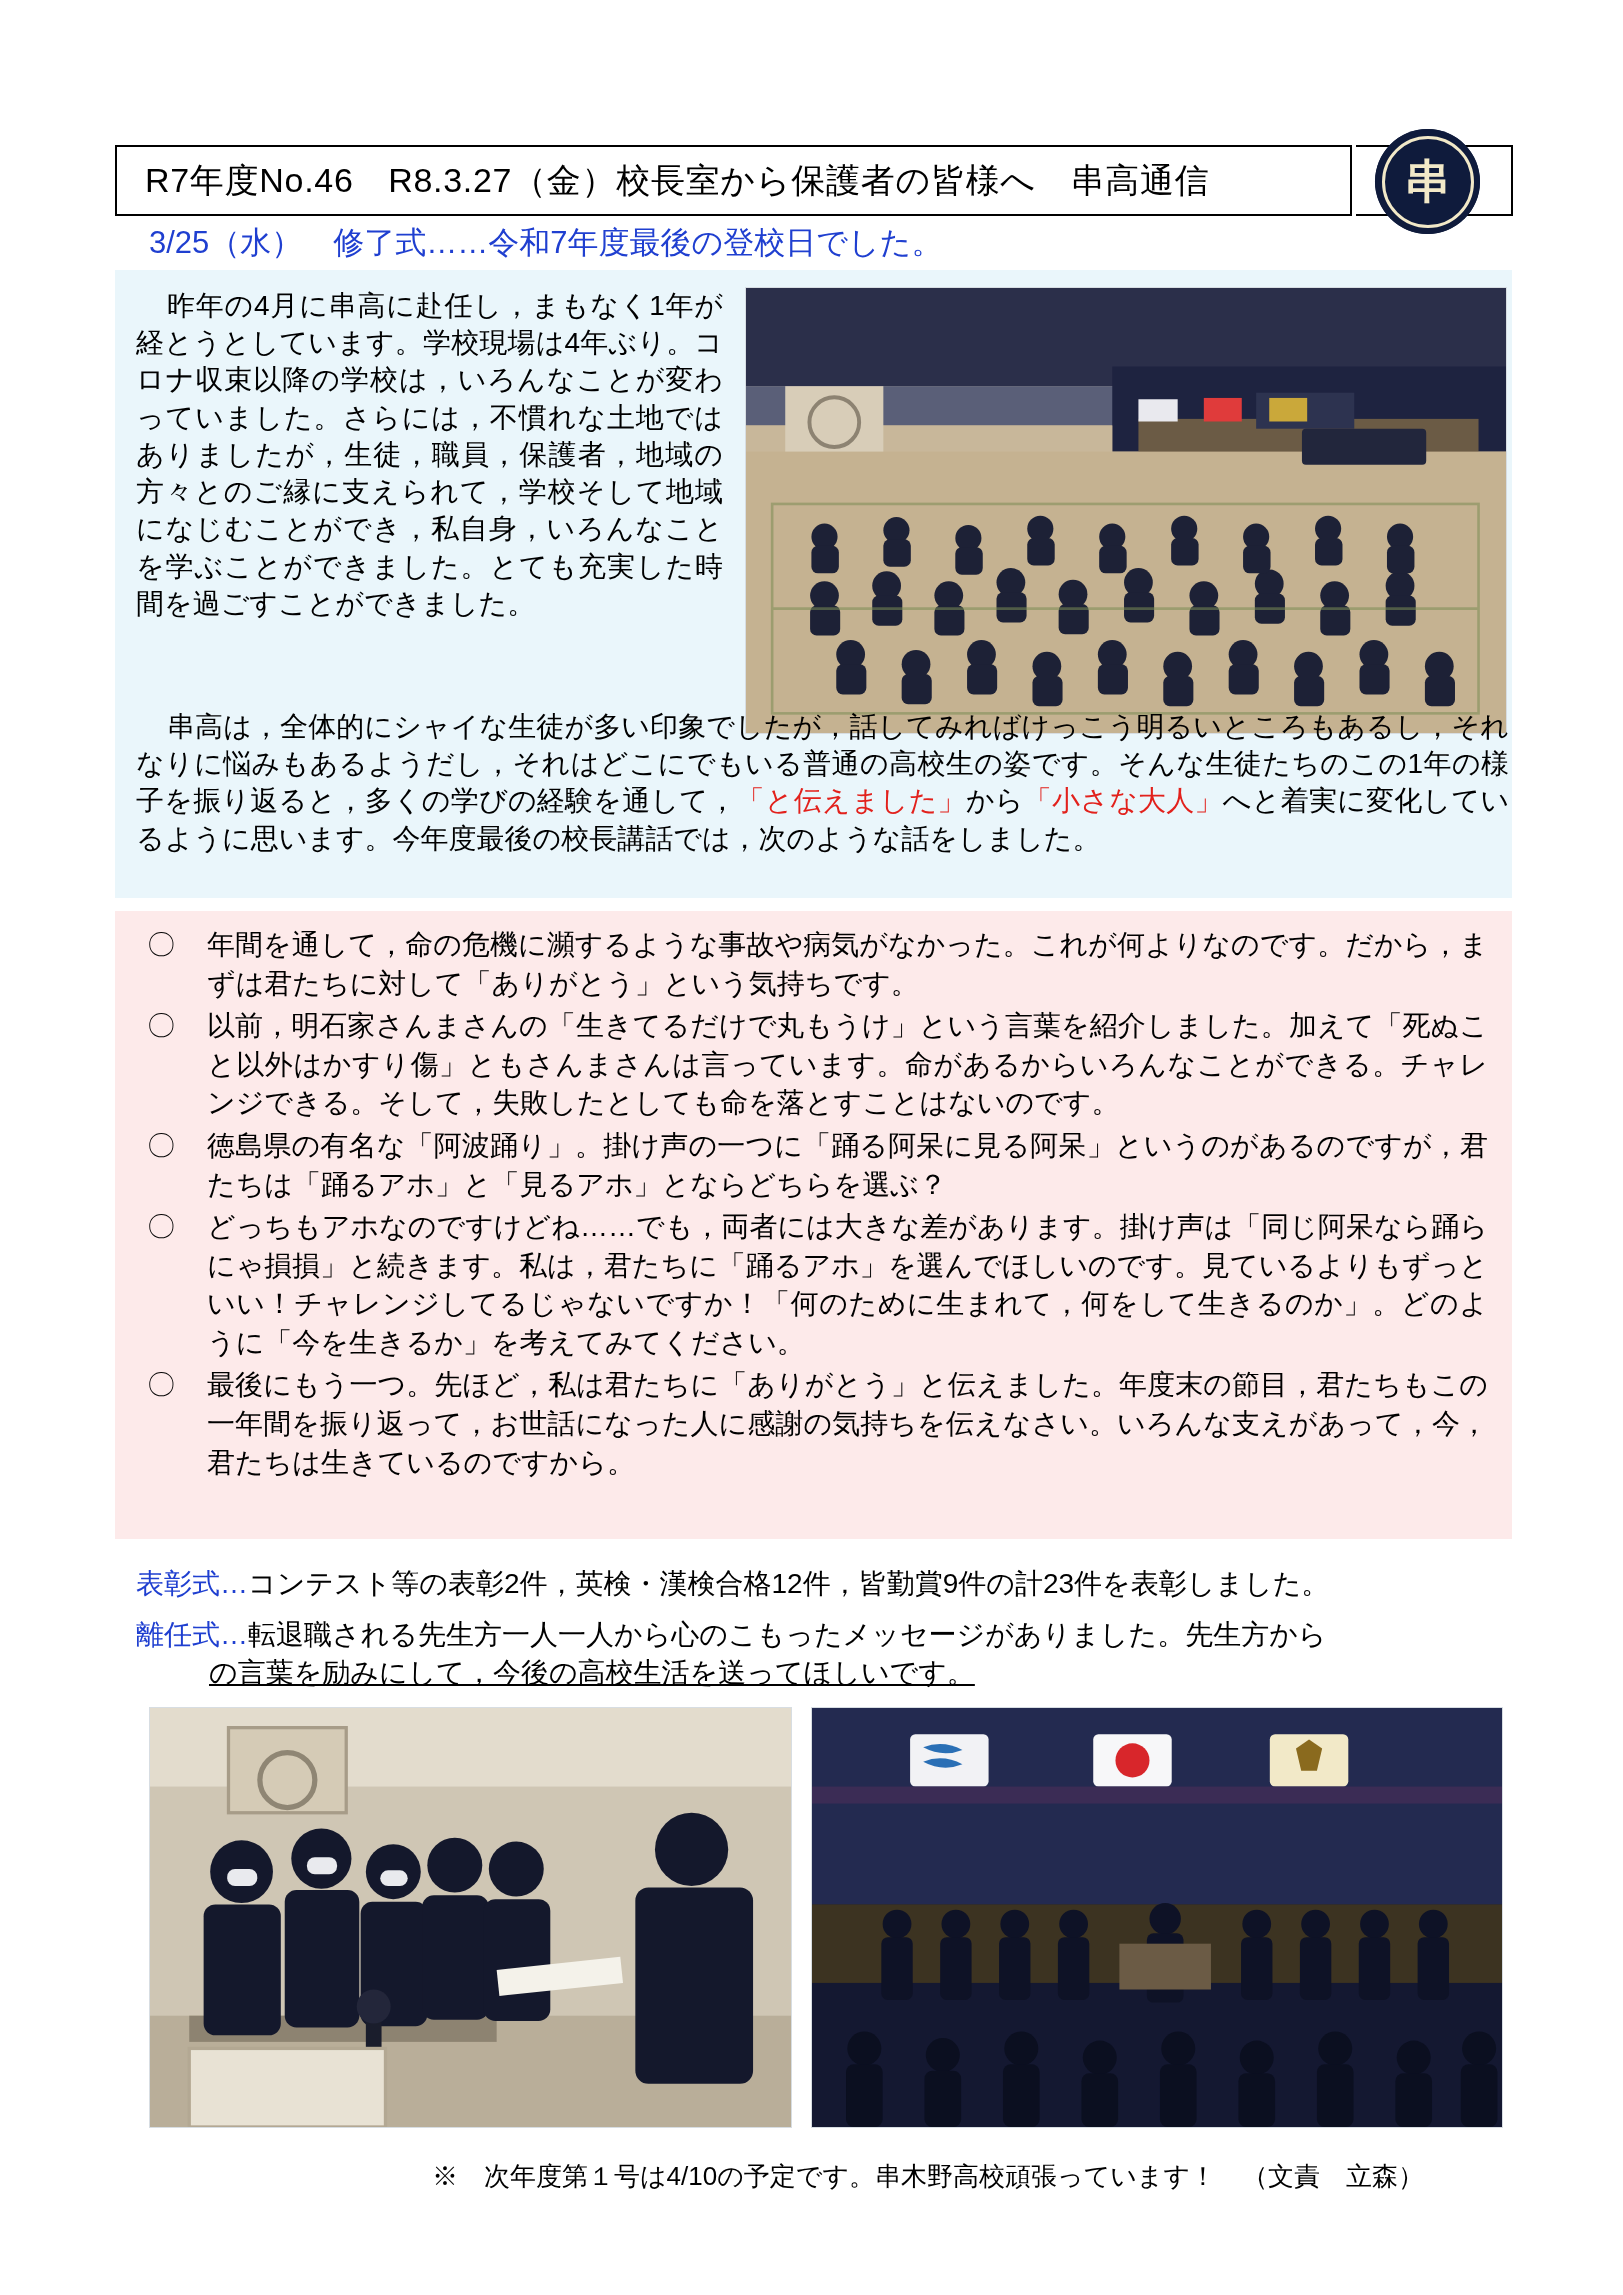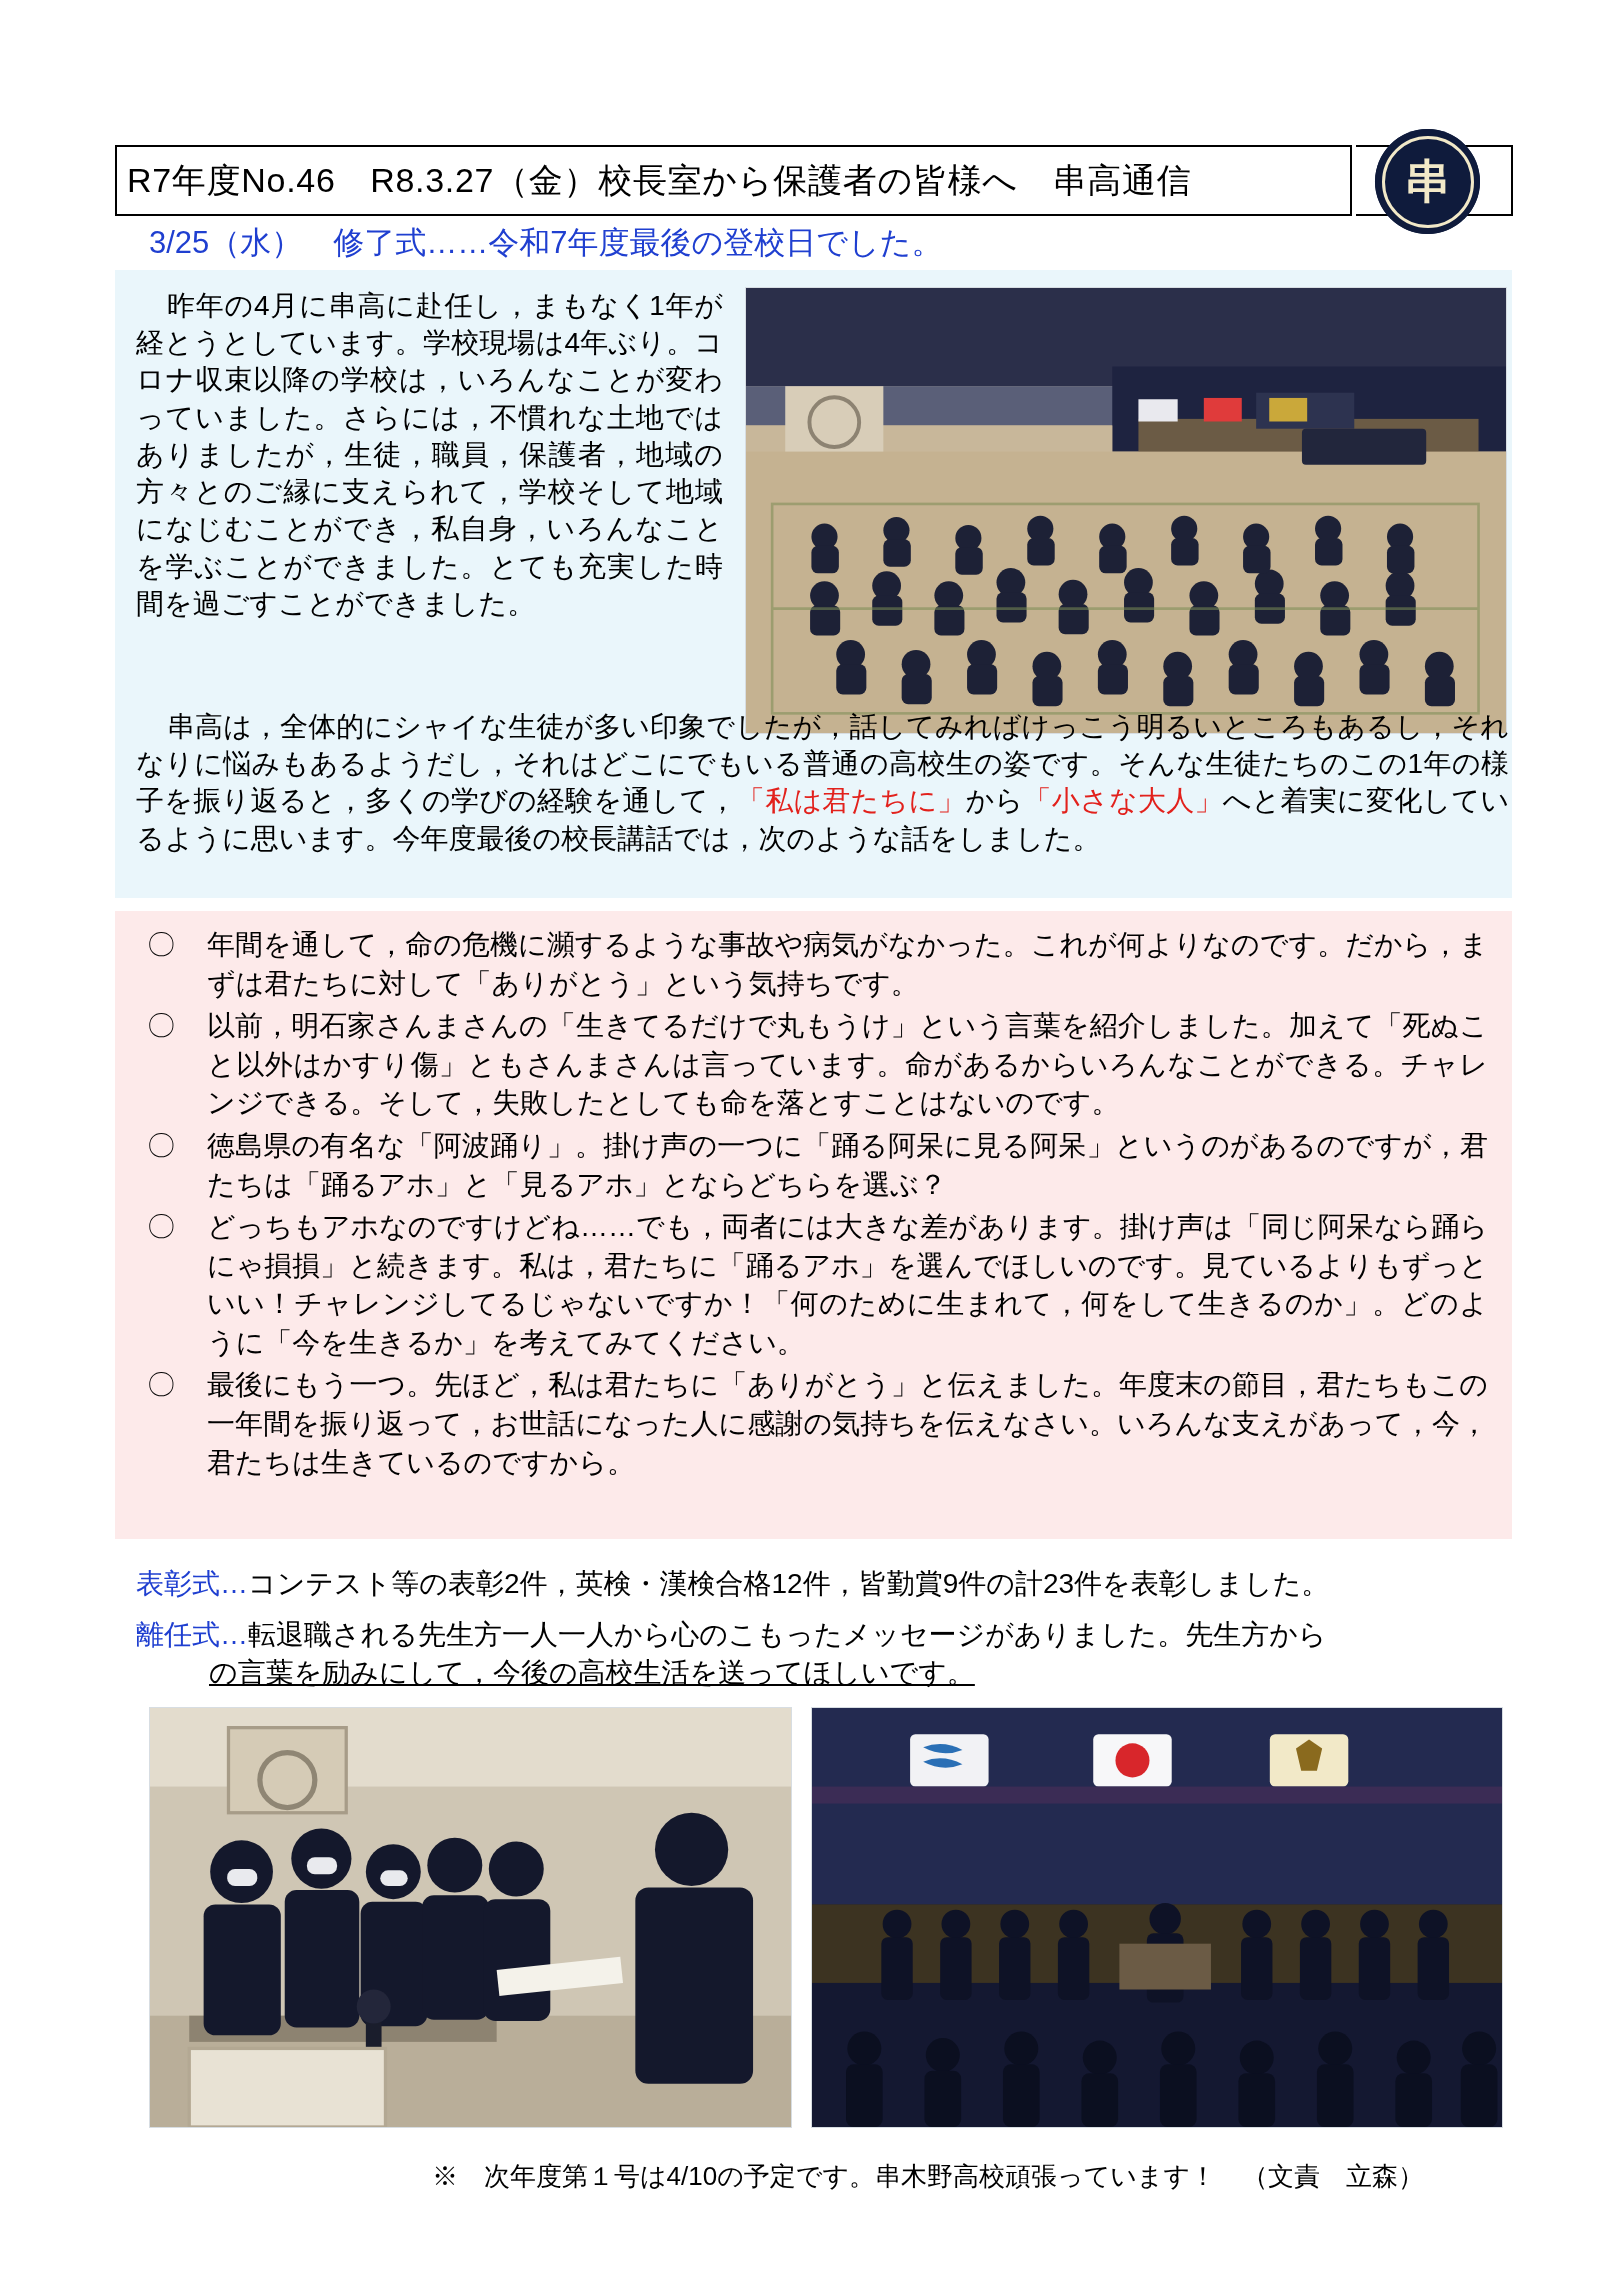--- a/index.html
+++ b/index.html
@@ -26,21 +26,21 @@
     position:absolute;
     left:0; top:0;
     width:1237px; height:71px;
     border:2px solid #000;
     box-sizing:border-box;
     display:flex; align-items:center;
   }
   .header-title {
     font-size:34px;
     letter-spacing:0.7px;
-    padding-left:10px;
+    padding-left:28px;
     white-space:nowrap;
     font-family:"Liberation Sans", sans-serif;
   }
   .crest-box {
     position:absolute;
     left:1241px; top:0;
     width:157px; height:71px;
     border:2px solid #000;
     border-left:none;
     box-sizing:border-box;
@@ -276,21 +276,21 @@
           <rect x="980" y="394" width="42" height="42" rx="10"></rect>
       </g>
       <g stroke="#7b8d55" stroke-width="4" fill="none" opacity="0.55">
         <rect x="40" y="330" width="1080" height="320"></rect>
         <line x1="40" y1="490" x2="1120" y2="490"></line>
       </g>
     </svg>
   </div>
 
   <div class="para-wide">
-    <span class="lead-indent"><span>串高は，全体的にシャイな生徒が多い印象でしたが，話してみればけっこう明るいところもあるし，それなりに悩みもあるようだし，それはどこにでもいる普通の高校生の姿です。そんな生徒たちのこの1年の様子を振り返ると，多くの学びの経験を通して，</span><span class="hl-red">「私は君たちに」</span><span>から</span><span class="hl-red">「小さな大人」</span><span>へと着実に変化しているように思います。今年度最後の校長講話では，次のような話をしました。</span></span>
+    <span class="lead-indent"><span>串高は，全体的にシャイな生徒が多い印象でしたが，話してみればけっこう明るいところもあるし，それなりに悩みもあるようだし，それはどこにでもいる普通の高校生の姿です。そんな生徒たちのこの1年の様子を振り返ると，多くの学びの経験を通して，</span><span class="hl-red">「と伝えました」</span><span>から</span><span class="hl-red">「小さな大人」</span><span>へと着実に変化しているように思います。今年度最後の校長講話では，次のような話をしました。</span></span>
   </div>
 
   <div class="list-panel"></div>
   <div class="list-wrap">
     <div class="list-item">
       <span class="bullet">〇</span>
       <span class="li-text">年間を通して，命の危機に瀕するような事故や病気がなかった。これが何よりなのです。だから，まずは君たちに対して「ありがとう」という気持ちです。</span>
     </div>
     <div class="list-item">
       <span class="bullet">〇</span>

